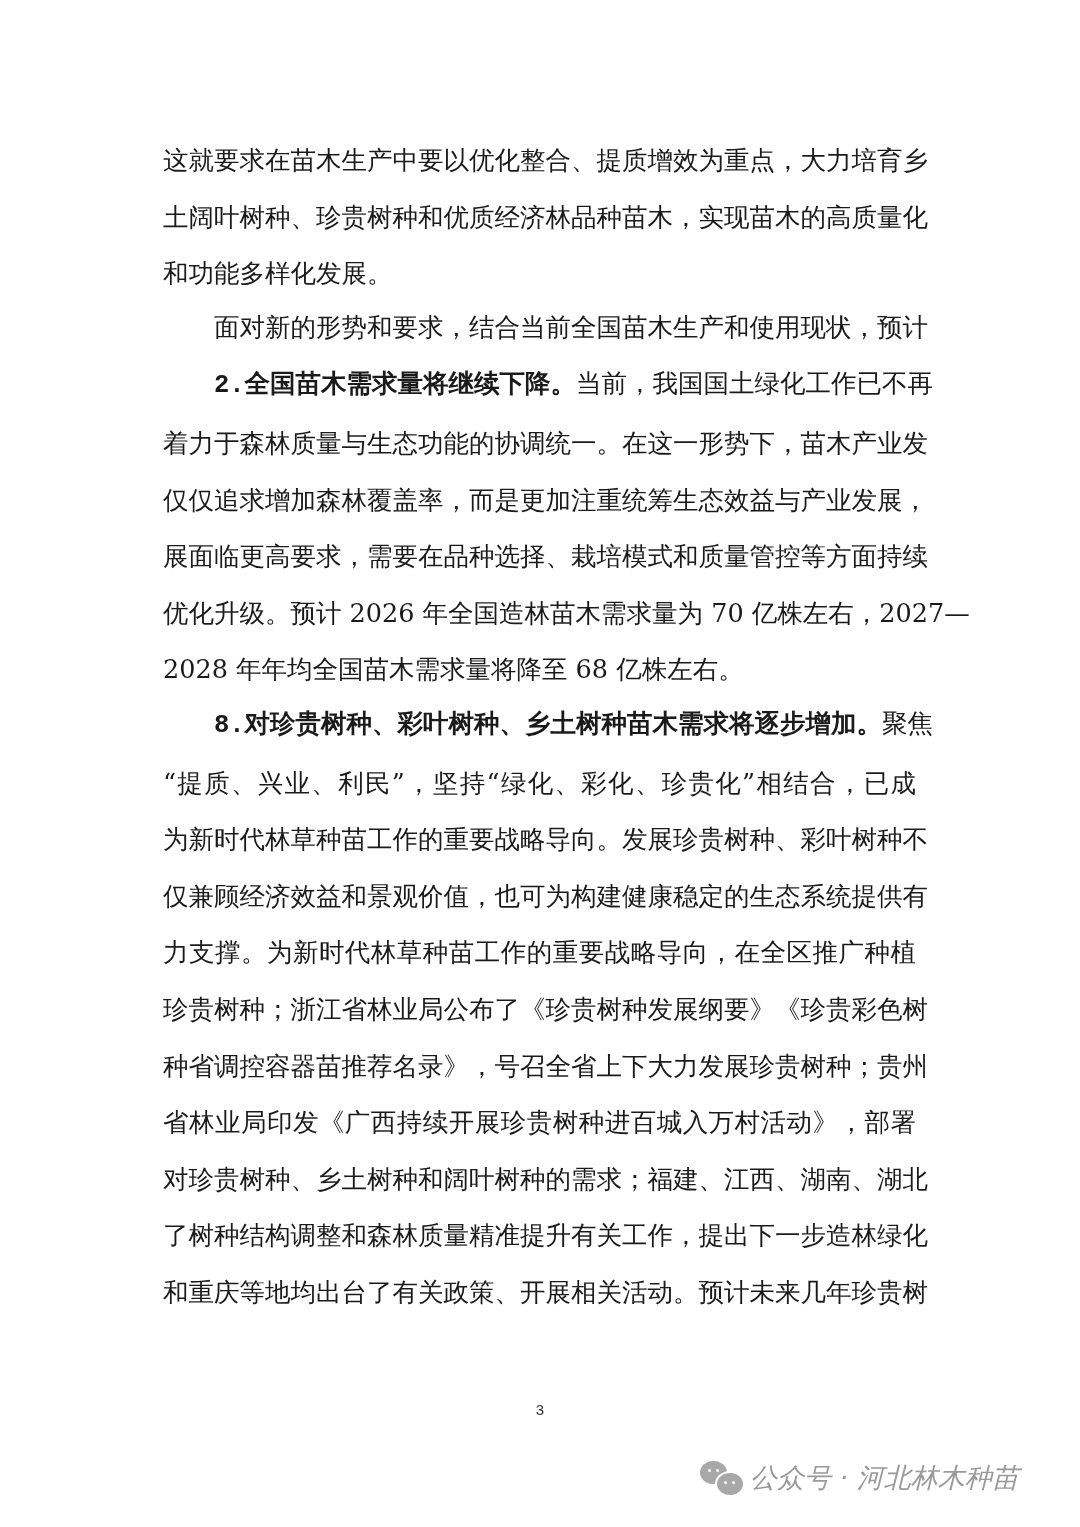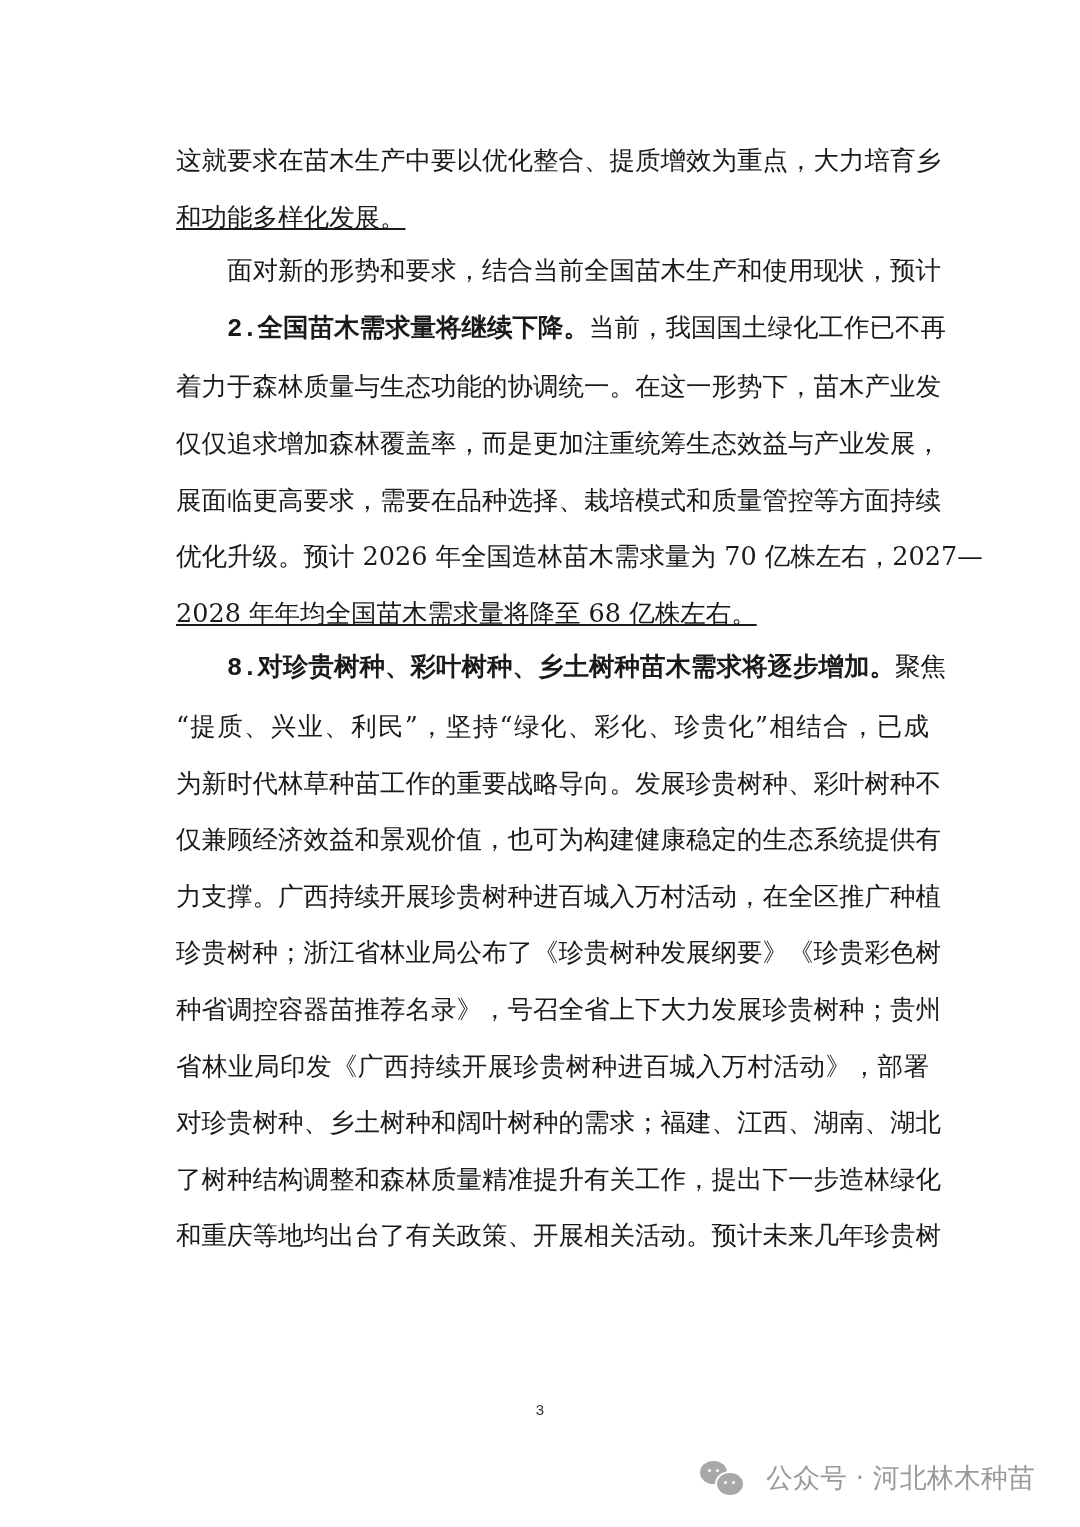--- a/index.html
+++ b/index.html
@@ -17,36 +17,35 @@
   }
   .page {
     position: absolute;
     left: 0; top: 0;
     width: 1080px;
     height: 1527px;
     background: #ffffff;
   }
   .body-text {
     position: absolute;
-    left: 176px;
+    left: 163px;
     top: 134px;
     width: 753px;
   }
   .line {
     height: 56.6px;
     line-height: 52px;
     font-size: 25.5px;
     white-space: nowrap;
     text-align: justify;
     text-align-last: justify;
     letter-spacing: 0;
   }
   .line.last {
     text-align-last: left;
-    text-decoration: underline;
   }
   .line.indent {
     padding-left: 51px;
     font-family: Liberation Mono, monospace;
   }
   .bold {
     font-weight: bold;
   }
   .page-number {
     position: absolute;
@@ -57,24 +56,25 @@
     font-family: "Liberation Sans", sans-serif;
     font-size: 15px;
     color: #333333;
   }
   .watermark {
     position: absolute;
     left: 700px;
     top: 1460px;
     display: flex;
     align-items: center;
-    gap: 24px;
+    gap: 8px;
     font-family: "DejaVu Sans", sans-serif;
     font-size: 27px;
     color: #9a9a9a;
+    font-style: italic;
   }
   .wechat-icon {
     width: 42px;
     height: 34px;
     position: relative;
   }
   .bubble1 {
     position: absolute;
     left: 0; top: 0;
     width: 27px; height: 23px;
@@ -96,36 +96,37 @@
     background: #ffffff;
   }
 </style>
 </head>
 <body>
 
 <div class="page">
   <div class="body-text">
 
     <div class="line">这就要求在苗木生产中要以优化整合、提质增效为重点，大力培育乡</div>
+    <div class="line">土阔叶树种、珍贵树种和优质经济林品种苗木，实现苗木的高质量化</div>
     <div class="line last">和功能多样化发展。</div>
 
     <div class="line indent">面对新的形势和要求，结合当前全国苗木生产和使用现状，预计</div>
 
     <div class="line indent"><span class="bold">2.全国苗木需求量将继续下降。</span><span>当前，我国国土绿化工作已不再</span></div>
     <div class="line">着力于森林质量与生态功能的协调统一。在这一形势下，苗木产业发</div>
     <div class="line">仅仅追求增加森林覆盖率，而是更加注重统筹生态效益与产业发展，</div>
     <div class="line">展面临更高要求，需要在品种选择、栽培模式和质量管控等方面持续</div>
     <div class="line">优化升级。预计 2026 年全国造林苗木需求量为 70 亿株左右，2027—</div>
     <div class="line last">2028 年年均全国苗木需求量将降至 68 亿株左右。</div>
 
     <div class="line indent"><span class="bold">8.对珍贵树种、彩叶树种、乡土树种苗木需求将逐步增加。</span><span>聚焦</span></div>
     <div class="line">“提质、兴业、利民”，坚持“绿化、彩化、珍贵化”相结合，已成</div>
     <div class="line">为新时代林草种苗工作的重要战略导向。发展珍贵树种、彩叶树种不</div>
     <div class="line">仅兼顾经济效益和景观价值，也可为构建健康稳定的生态系统提供有</div>
-    <div class="line">力支撑。广西持续开展珍贵树种进百城入万村活动，在全区推广种植</div>
+    <div class="line">力支撑。为新时代林草种苗工作的重要战略导向，在全区推广种植</div>
     <div class="line">珍贵树种；浙江省林业局公布了《珍贵树种发展纲要》《珍贵彩色树</div>
     <div class="line">种省调控容器苗推荐名录》，号召全省上下大力发展珍贵树种；贵州</div>
     <div class="line">省林业局印发《广西持续开展珍贵树种进百城入万村活动》，部署</div>
     <div class="line">对珍贵树种、乡土树种和阔叶树种的需求；福建、江西、湖南、湖北</div>
     <div class="line">了树种结构调整和森林质量精准提升有关工作，提出下一步造林绿化</div>
     <div class="line">和重庆等地均出台了有关政策、开展相关活动。预计未来几年珍贵树</div>
   </div>
 
   <div class="page-number">3</div>
 

